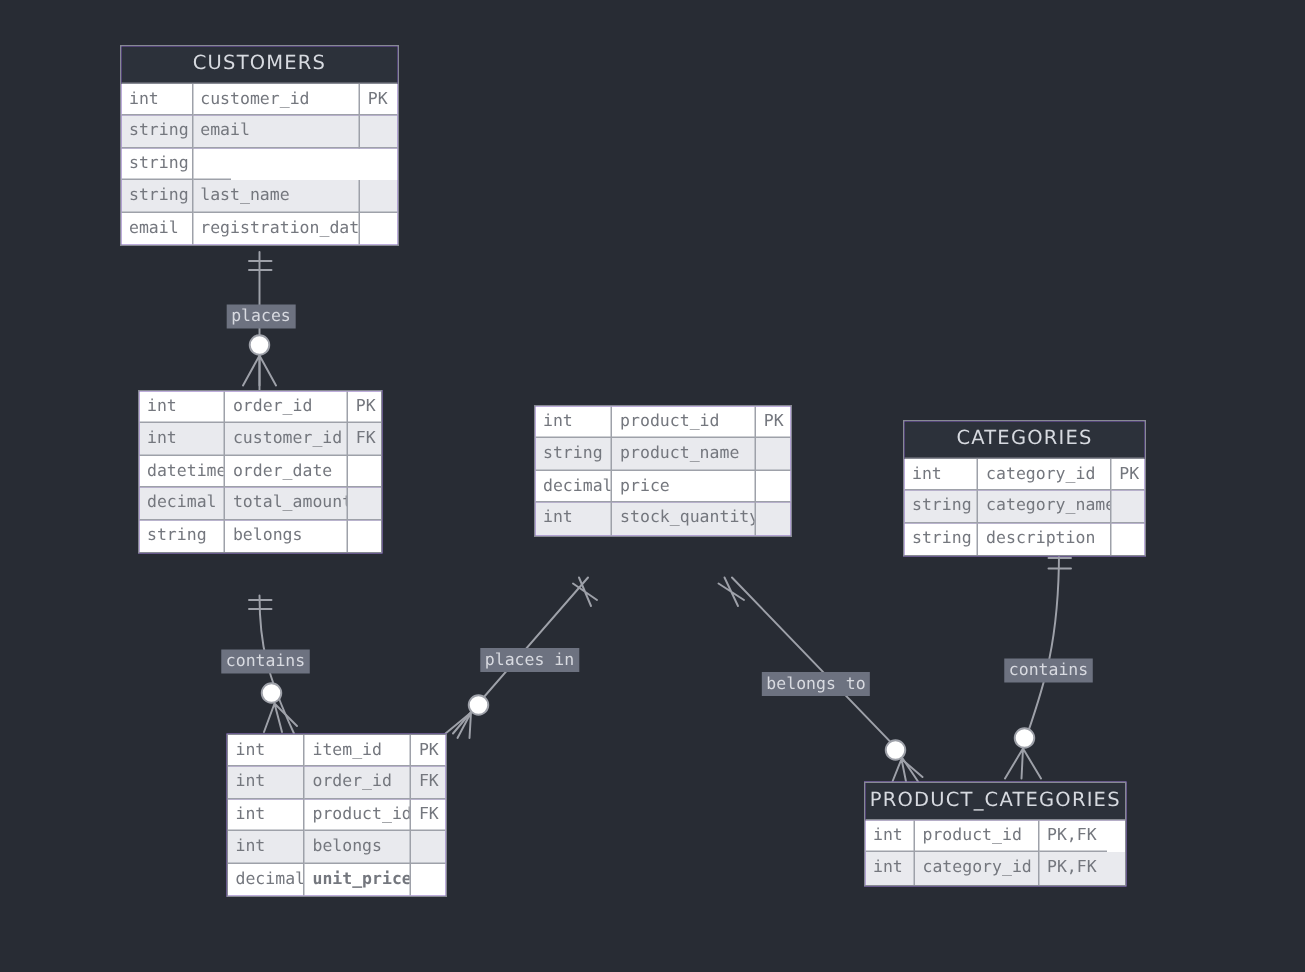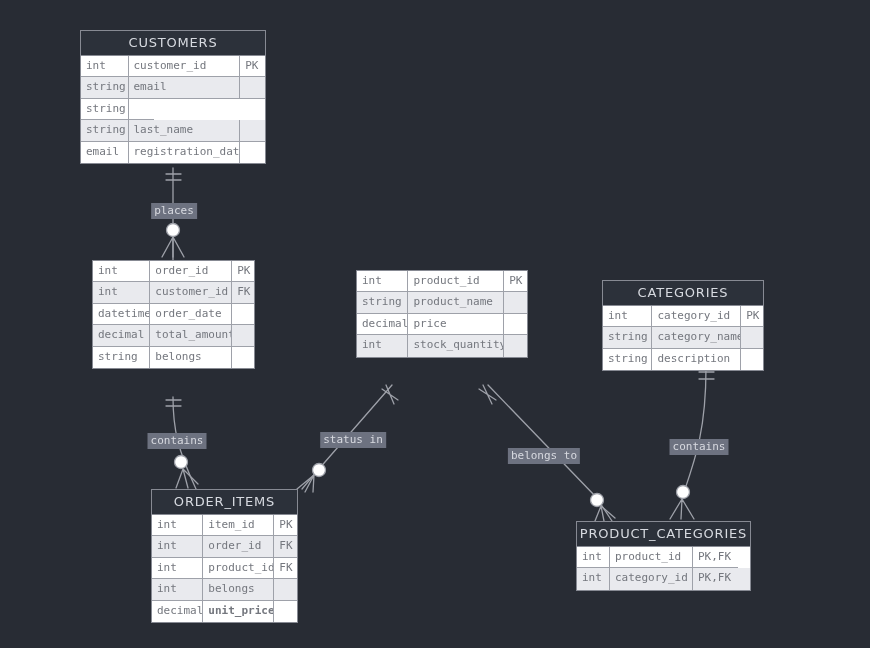--- a/index.html
+++ b/index.html
@@ -210,21 +210,20 @@
           <div class="attr-cell c-name" style="width: 90px;">category_name</div>
           <div class="attr-cell c-key" style="width: 22px;"></div>
         </div>
         <div class="attr-row">
           <div class="attr-cell c-type" style="width: 50px;">string</div>
           <div class="attr-cell c-name" style="width: 90px;">description</div>
           <div class="attr-cell c-key" style="width: 22px;"></div>
         </div>
       </div>
       <div class="entity" style="left: 151px; top: 489px; width: 147px;">
-        <div class="entity-title">ORDER_ITEMS</div>
         <div class="attr-row">
           <div class="attr-cell c-type" style="width: 52px;">int</div>
           <div class="attr-cell c-name" style="width: 72px;">item_id</div>
           <div class="attr-cell c-key" style="width: 23px;">PK</div>
         </div>
         <div class="attr-row alt">
           <div class="attr-cell c-type" style="width: 52px;">int</div>
           <div class="attr-cell c-name" style="width: 72px;">order_id</div>
           <div class="attr-cell c-key" style="width: 23px;">FK</div>
         </div>
@@ -254,17 +253,17 @@
         <div class="attr-row alt">
           <div class="attr-cell c-type" style="width: 33px;">int</div>
           <div class="attr-cell c-name" style="width: 83px;">category_id</div>
           <div class="attr-cell c-key" style="width: 45px;">PK,FK</div>
         </div>
       </div>
     </div>
   <div id="labels">
       <div class="rel-label" style="left: 174px; top: 211px;">places</div>
       <div class="rel-label" style="left: 177px; top: 441px;">contains</div>
-      <div class="rel-label" style="left: 353px; top: 440px;">status in</div>
+      <div class="rel-label" style="left: 353px; top: 440px;">places in</div>
       <div class="rel-label" style="left: 544px; top: 456px;">belongs to</div>
       <div class="rel-label" style="left: 699px; top: 447px;">contains</div>
     </div>
 </div>
 
 </body></html>

